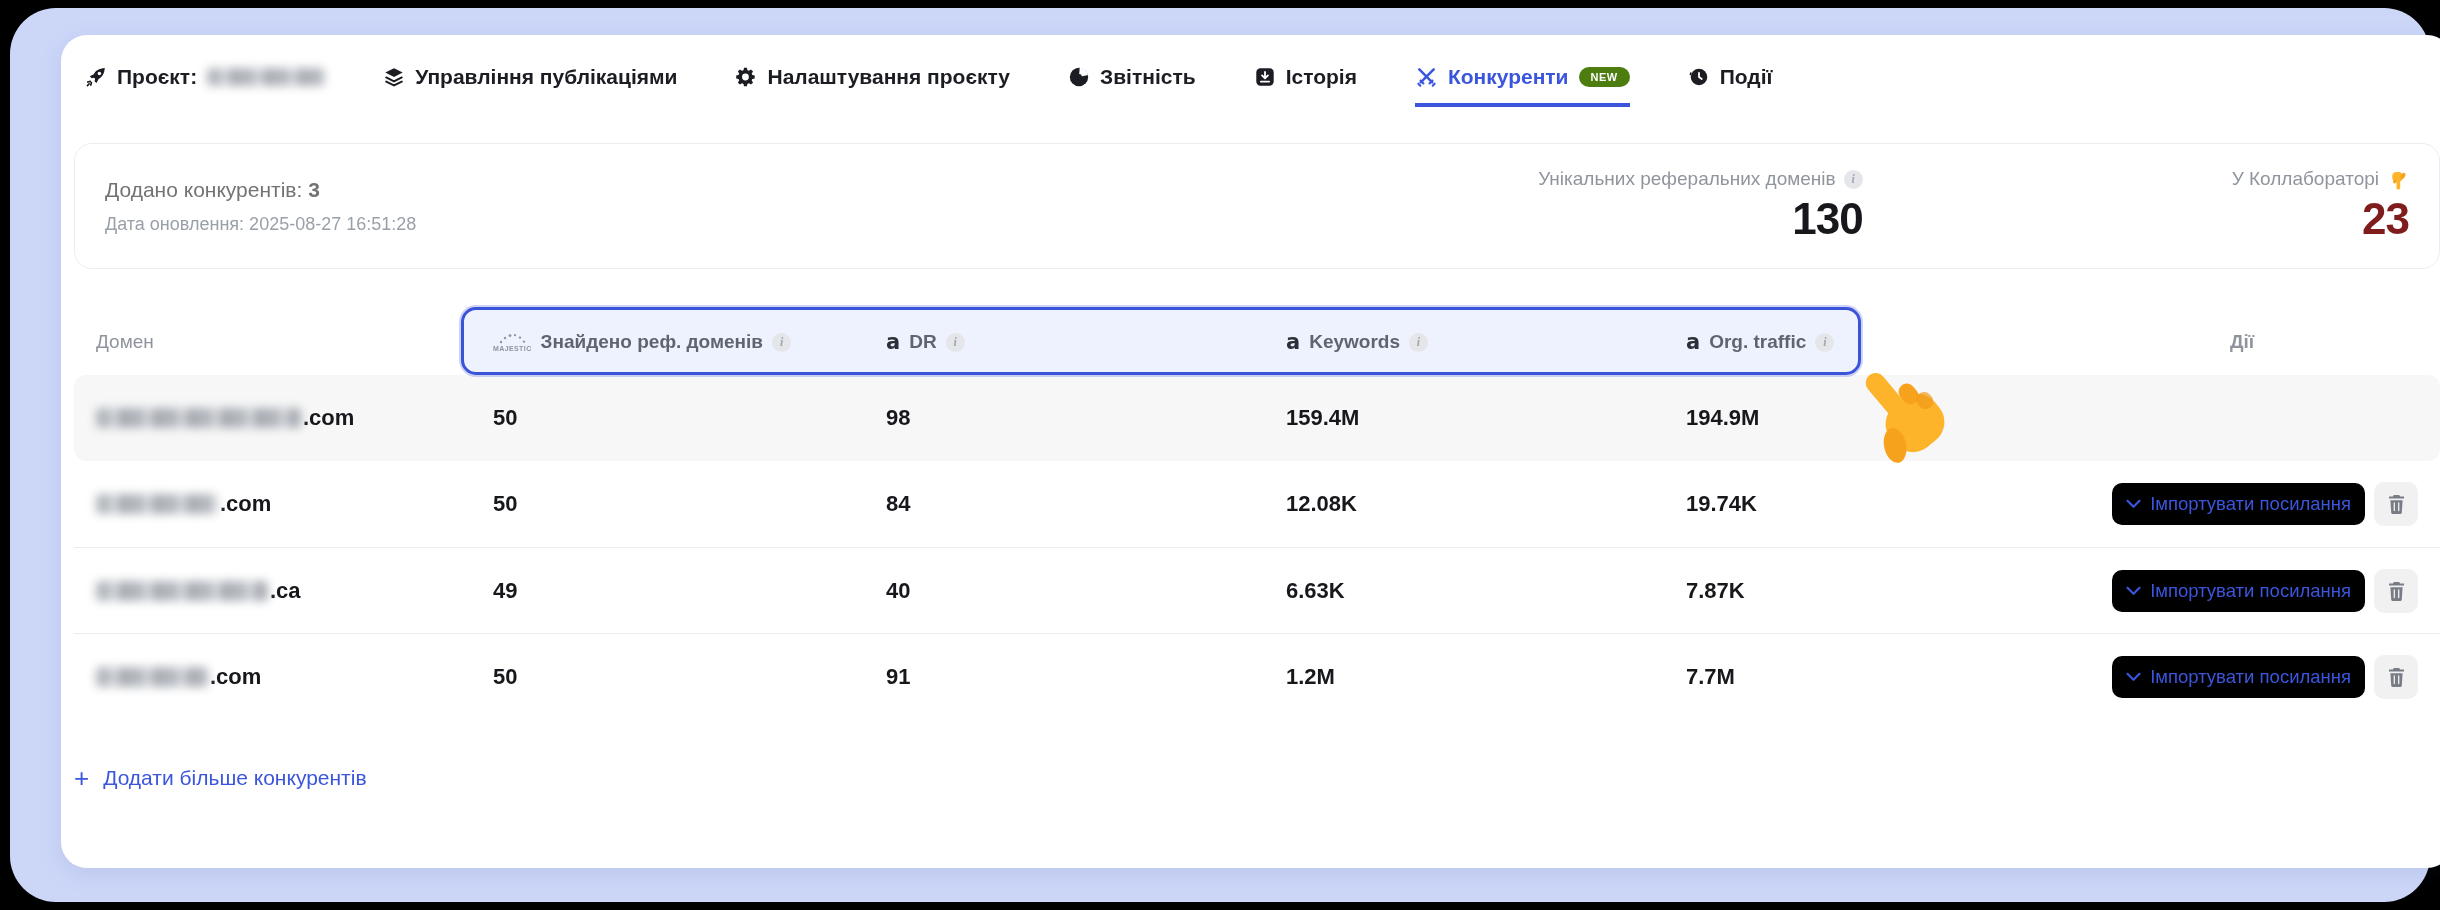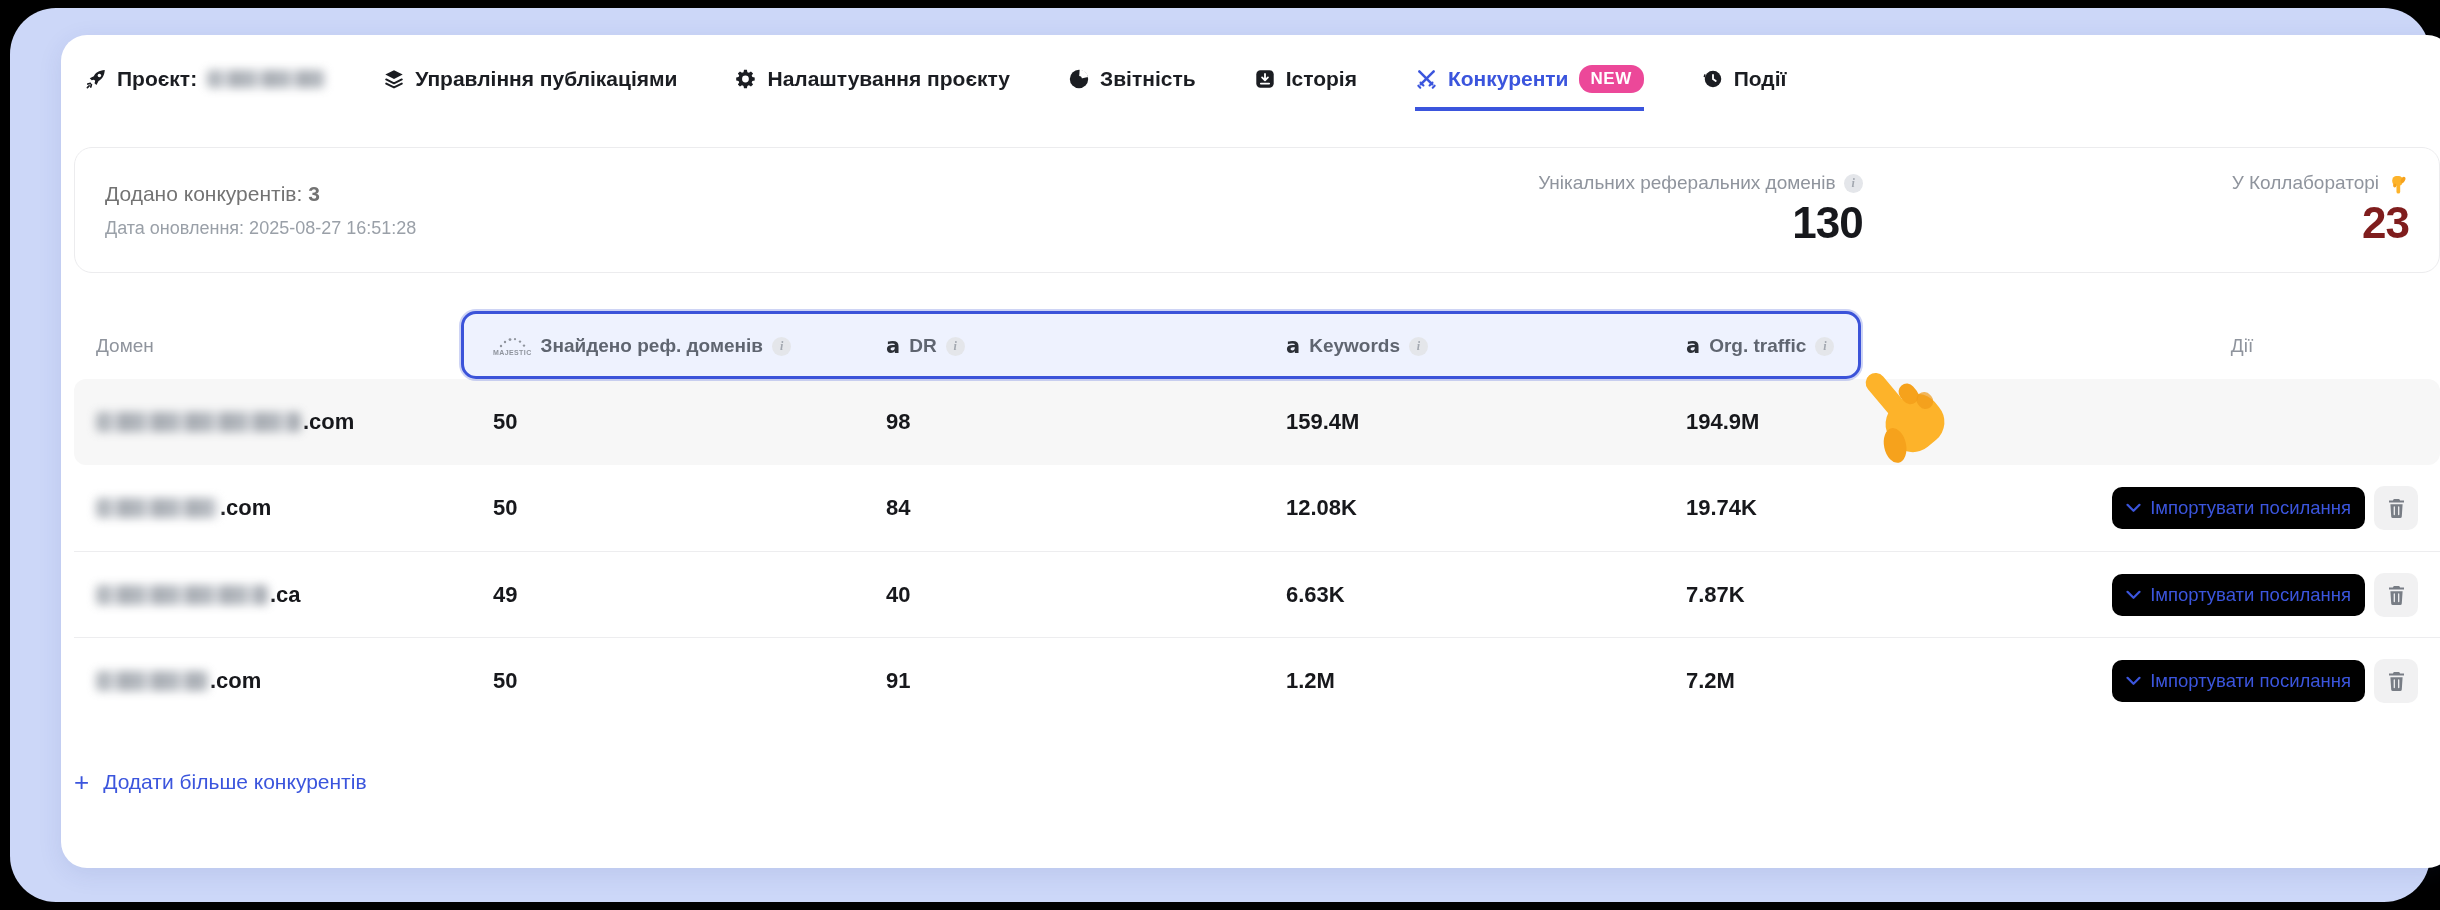--- a/index.html
+++ b/index.html
@@ -5,21 +5,21 @@
   * { margin:0; padding:0; box-sizing:border-box; }
   html,body { width:2440px; height:910px; background:#000; font-family:"Liberation Sans","DejaVu Sans",sans-serif; }
   .frame { position:absolute; left:10px; top:8px; width:2420px; height:894px; background:#ccd7f8; border-radius:46px; }
   .card { position:absolute; left:51px; top:27px; width:2392px; height:833px; background:#ffffff; border-radius:26px; box-shadow:0 6px 24px rgba(40,60,140,.10); overflow:hidden; }
 
   
   .tabbar { display:flex; align-items:center; gap:58px; padding:30px 24px 0 24px; }
   .tab { display:flex; align-items:center; gap:10px; font-size:21px; font-weight:700; color:#1b1d22; padding-bottom:14px; border-bottom:4px solid transparent; cursor:pointer; white-space:nowrap; }
   .tab svg { flex:0 0 auto; }
   .tab.active { color:#3b55dd; border-bottom-color:#3b55dd; }
-  .badge-new { background:#ec4899; color:#fff; font-size:17px; font-weight:700; padding:4px 12px; border-radius:13px; letter-spacing:.5px; }
+  .badge-new { background:#4d7c0f; color:#fff; font-size:11px; font-weight:700; padding:4px 12px; border-radius:13px; letter-spacing:.5px; }
   .blur { display:inline-block; height:18px; border-radius:4px;
           background:repeating-linear-gradient(90deg,#9aa0a8 0 14px,#c9ccd2 14px 22px,#8d939c 22px 34px);
           filter:blur(5px); opacity:.75; vertical-align:middle; }
   .tab .blur { width:118px; }
 
   
   .statsbox { margin:36px 13px 0 13px; border:1px solid #ececee; border-radius:18px; padding:24px 30px; display:flex; align-items:center; }
   .stats-left { flex:1; }
   .stats-added { font-size:21px; color:#737373; font-weight:400; }
   .stats-added b { font-weight:700; }
@@ -30,21 +30,21 @@
   .stat-value.blue { color:#7f1d1d; }
   .stat.mid { margin-right:330px; }
   .info-i { display:inline-flex; align-items:center; justify-content:center; width:19px; height:19px; border-radius:50%; background:#e4e6ea; color:#a2a7af; font-size:12px; font-style:italic; font-family:"Liberation Serif",serif; font-weight:700; }
 
   
   .table { margin:40px 13px 0 13px; position:relative; }
   .thead, .trow { display:grid; grid-template-columns:397px 393px 400px 400px 380px 1fr; align-items:center; padding:0 22px; }
   .thead { height:66px; position:relative; }
   .th { font-size:19px; color:#8f949d; position:relative; z-index:2; display:flex; align-items:center; gap:9px; }
   .th.inbox { color:#5f6570; font-weight:600; }
-  .th.center { justify-content:center; }
+  .th.center { justify-content:center;font-weight:bold; }
   .highlight-box { position:absolute; z-index:1; left:387px; top:-2px; width:1400px; height:68px; background:#eef2fe; border:3.5px solid #3b53d9; border-radius:15px; box-shadow:0 0 0 2px rgba(59,83,217,.25); }
   .brand-a { font-weight:800; font-size:21px; color:#2b2f36; font-family:"DejaVu Sans",sans-serif; }
   .trow { height:86px; }
   .trow.first { background:#f7f7f7; border-radius:12px; }
   .trow + .trow { border-top:1px solid #ededef; }
   .trow.first + .trow { border-top:none; }
   .cell { font-size:22px; font-weight:700; color:#17181c; }
   .c-domain { display:flex; align-items:center; }
   .c-domain .blur { height:20px; margin-right:2px; }
   .c-actions { display:flex; justify-content:flex-end; align-items:center; gap:9px; }
@@ -268,21 +268,21 @@
   </div>
 
   <div class="trow">
     <div class="cell c-domain">
       <span class="blur" style="width: 112px;"></span>
               <span>.com</span>
     </div>
     <div class="cell">50</div>
     <div class="cell">91</div>
     <div class="cell">1.2M</div>
-    <div class="cell">7.2M</div>
+    <div class="cell">7.7M</div>
     <div class="cell c-actions">
       <button class="import-btn">
         <svg width="15" height="10" viewBox="0 0 15 10">
                   <path d="M1.5 1.8l6 6 6-6" fill="none" stroke="#3b55dd" stroke-width="2.2" stroke-linecap="round" stroke-linejoin="round"></path>
                 </svg>
         <span>Імпортувати посилання</span>
       </button>
       <button class="trash-btn">
         <svg width="19" height="20" viewBox="0 0 19 20">
                   <path fill="#787d85" d="M6.8 1h5.4l.9 1.6h3.9v2H2v-2h3.9L6.8 1zM3.4 6.2h12.2l-.8 12.2a1.7 1.7 0 01-1.7 1.6H5.9a1.7 1.7 0 01-1.7-1.6L3.4 6.2z"></path>

